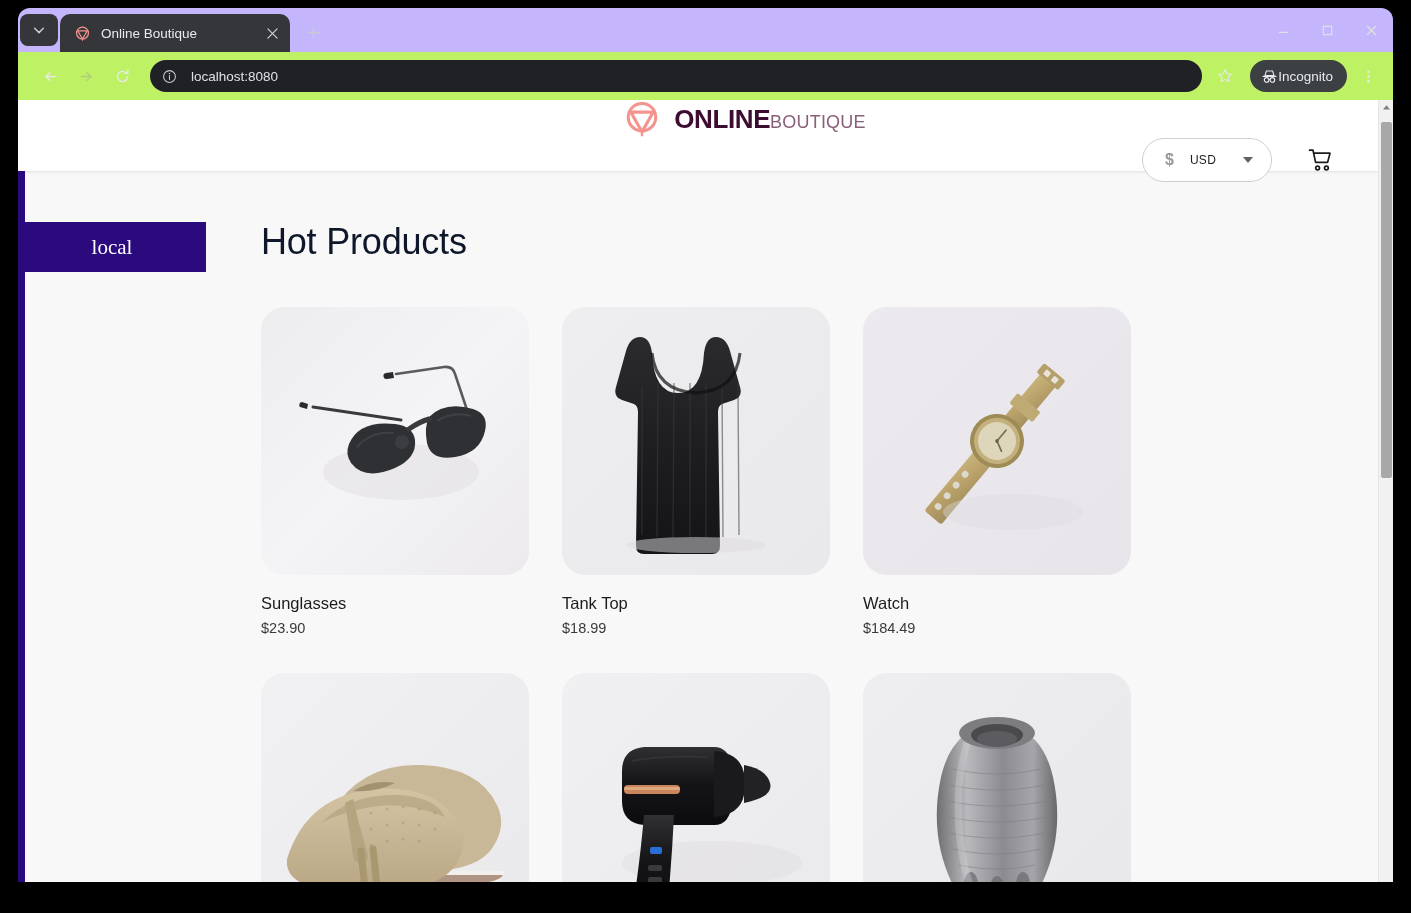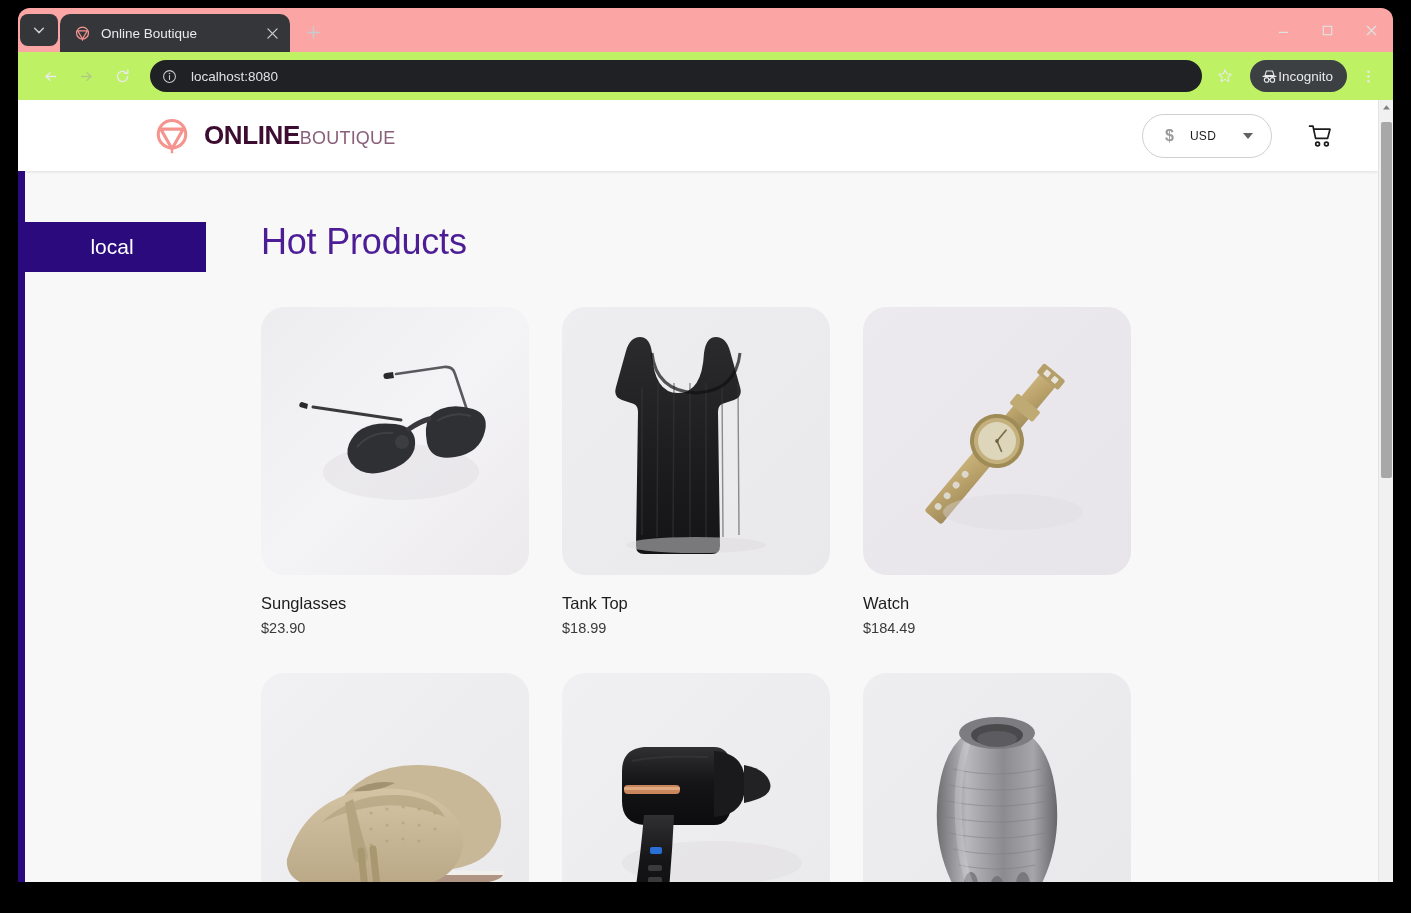--- a/index.html
+++ b/index.html
@@ -18,21 +18,21 @@
     width: 1375px; height: 874px;
     background: #292a2d;
     border-radius: 12px 12px 0 0;
     overflow: hidden;
   }
 
   
   .tabstrip {
     position: relative;
     height: 44px;
-    background: #fca5a5;
+    background: #c4b5fd;
     display: flex;
     align-items: flex-end;
   }
   .tab-search-btn {
     width: 38px; height: 32px;
     margin: 0 2px 6px 2px;
     background: #35363a;
     border-radius: 8px;
     display: flex; align-items: center; justify-content: center;
     cursor: pointer;
@@ -194,20 +194,21 @@
   
   .site-header {
     position: relative;
     height: 71px;
     background: #ffffff;
     display: flex;
     align-items: center;
     padding: 0 42px 0 135px;
     box-shadow: 0 1px 3px rgba(0,0,0,0.10);
     z-index: 5;
+    flex-direction: column;
   }
   .brand { display: flex; align-items: center; gap: 13px; cursor: pointer; }
   .brand-mark { width: 38px; height: 38px; flex: 0 0 38px; }
   .brand-text { display: flex; align-items: baseline; }
   .brand-online {
     font-family: "Liberation Sans", sans-serif;
     font-weight: 700;
     font-size: 26px;
     letter-spacing: -0.4px;
     color: #3d0c31;
@@ -267,30 +268,31 @@
     left: 0; top: 122px;
     width: 188px; height: 50px;
     background: #2b0a7d;
     color: #ffffff;
     font-size: 21px;
     display: flex;
     align-items: center;
     justify-content: center;
     z-index: 4;
     cursor: pointer;
+    font-family: Liberation Serif, serif;
   }
 
   
   .content {
     padding: 50px 0 0 243px;
   }
   .section-title {
     font-size: 36px;
     font-weight: 400;
-    color: #4c1d95;
+    color: #0f172a;
     letter-spacing: -0.2px;
     margin-bottom: 44px;
   }
 
   .product-grid {
     display: grid;
     grid-template-columns: repeat(3, 268px);
     column-gap: 33px;
     row-gap: 37px;
     width: 900px;

